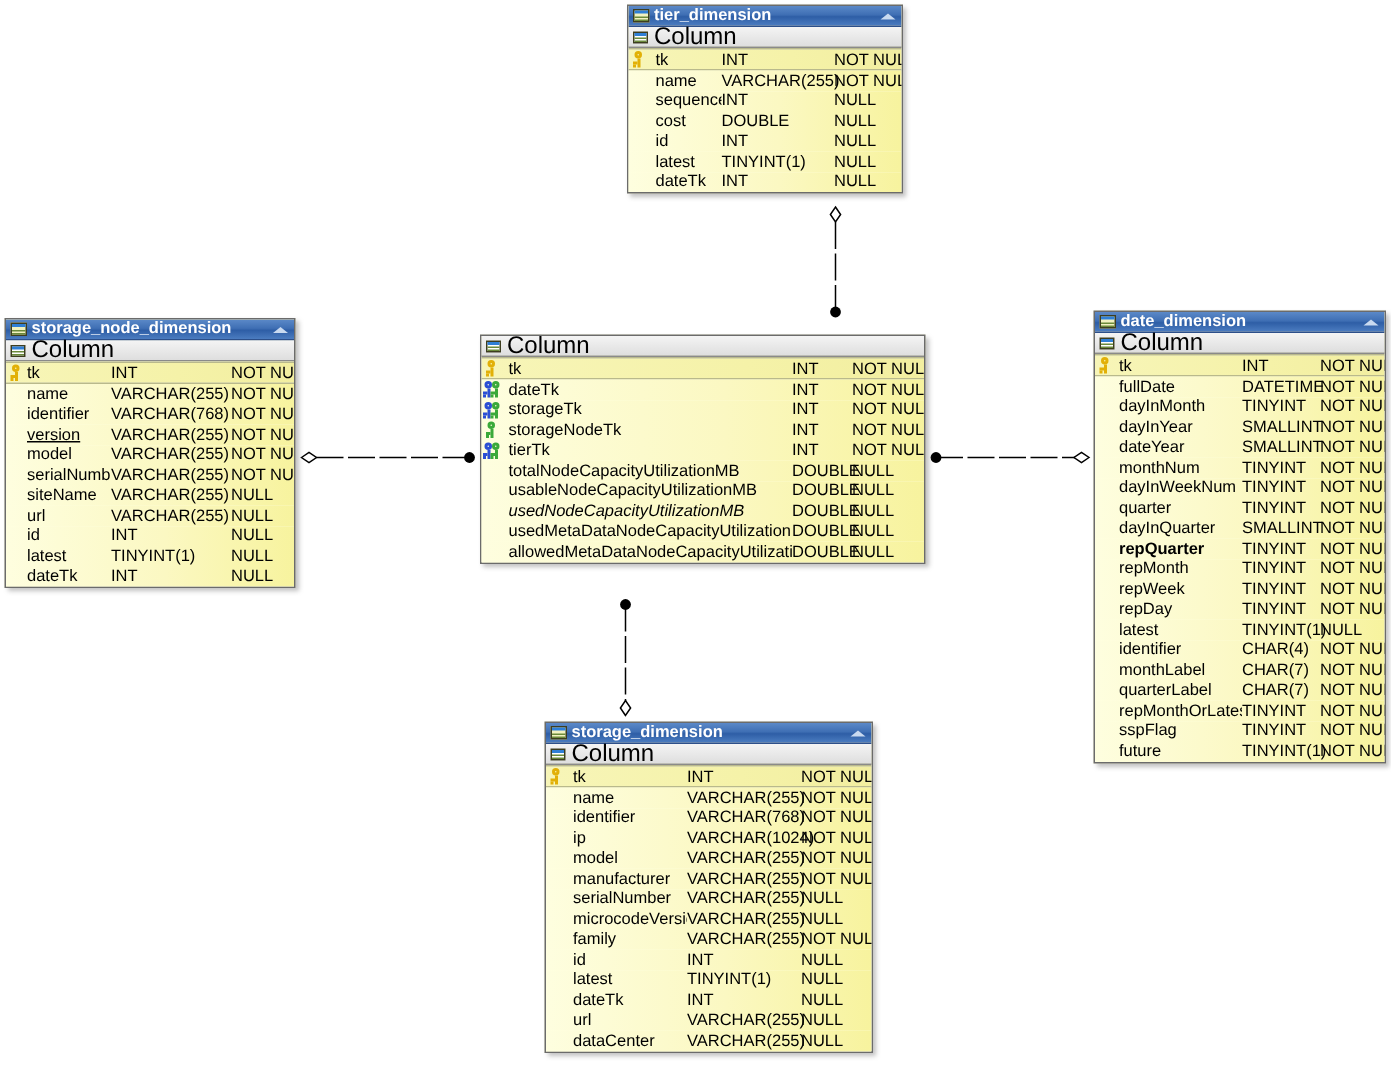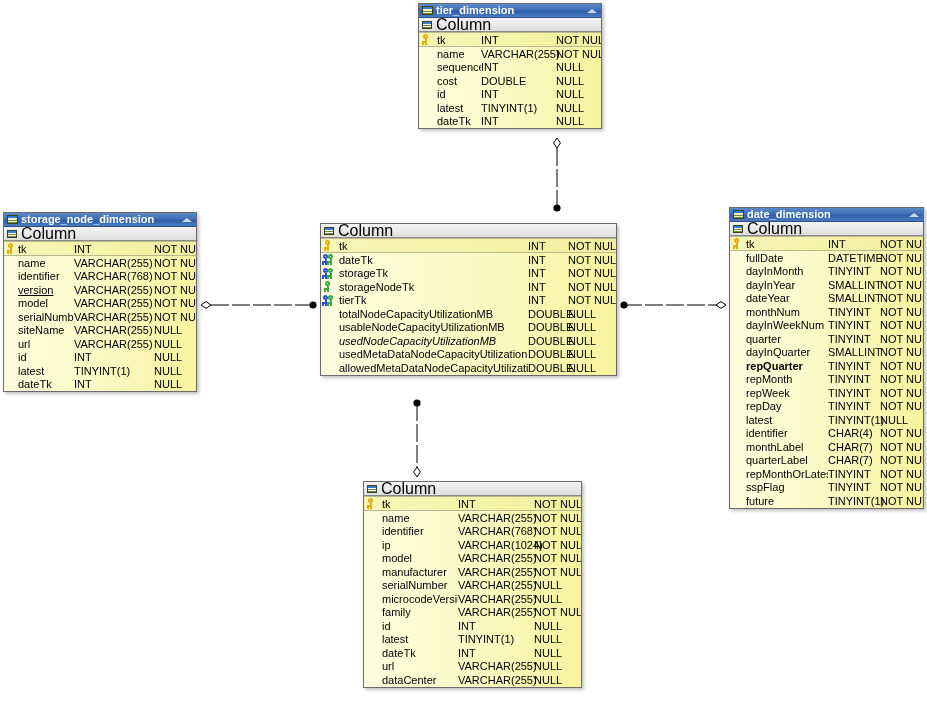--- a/index.html
+++ b/index.html
@@ -559,20 +559,25 @@
           </div>
           <div class="row normal">
             <span class="cell-key" style="width: 16px;"></span>
             <span class="cell-name" style="width: 80px; flex: 0 0 auto;">future</span>
             <span class="cell-type" style="width: 52px;">TINYINT(1)</span>
             <span class="cell-null">NOT NULL</span>
           </div>
         </div>
       </div>
       <div class="entity" style="left: 363px; top: 481px; width: 219px;">
+        <div class="titlebar">
+          <span class="tbl-icon"></span>
+          <span class="tname">storage_dimension</span>
+          <span class="collapse-ico"></span>
+        </div>
         <div class="colhdr">
           <span class="colhdr-icon"></span>
           <span class="chlabel">Column</span>
         </div>
         <div class="rows">
           <div class="row pk">
             <span class="cell-key" style="width: 18px;">
               <span class="key key-pk">
                 <span class="bow"></span>
                 <span class="shaft"></span>

